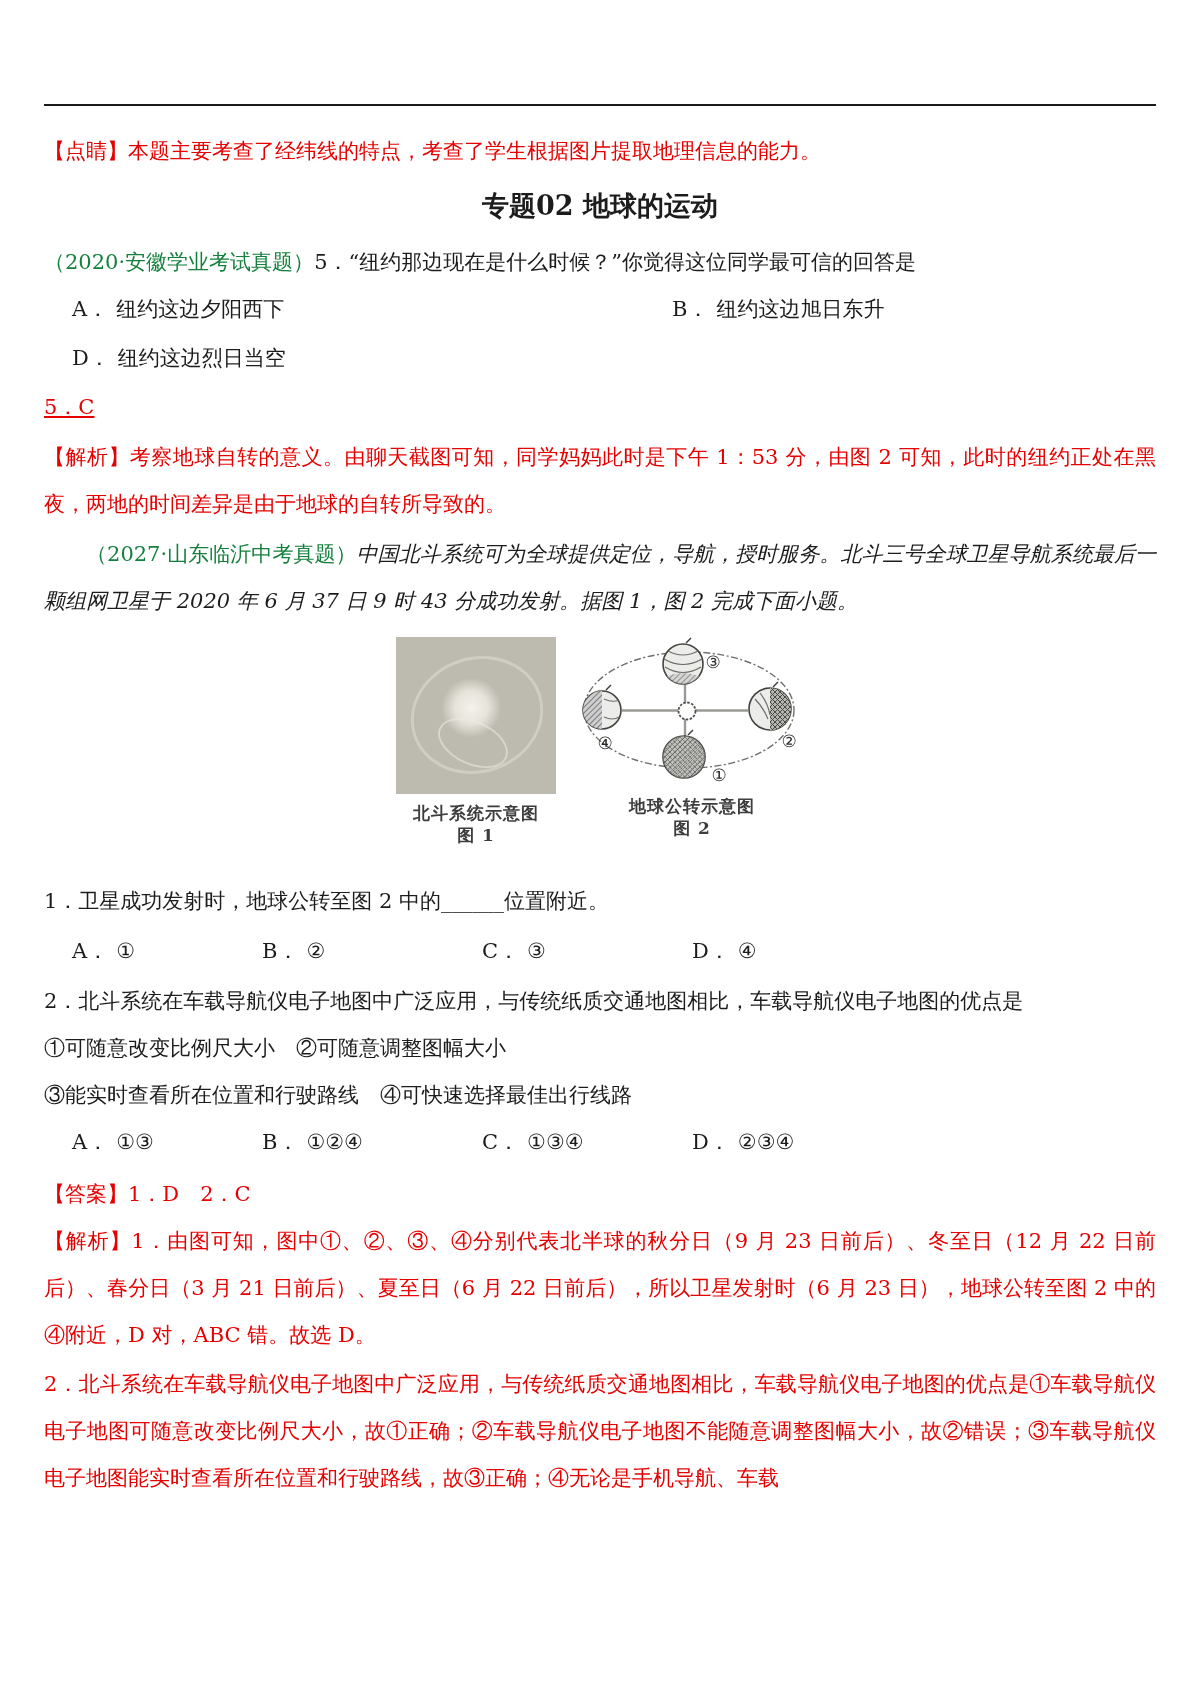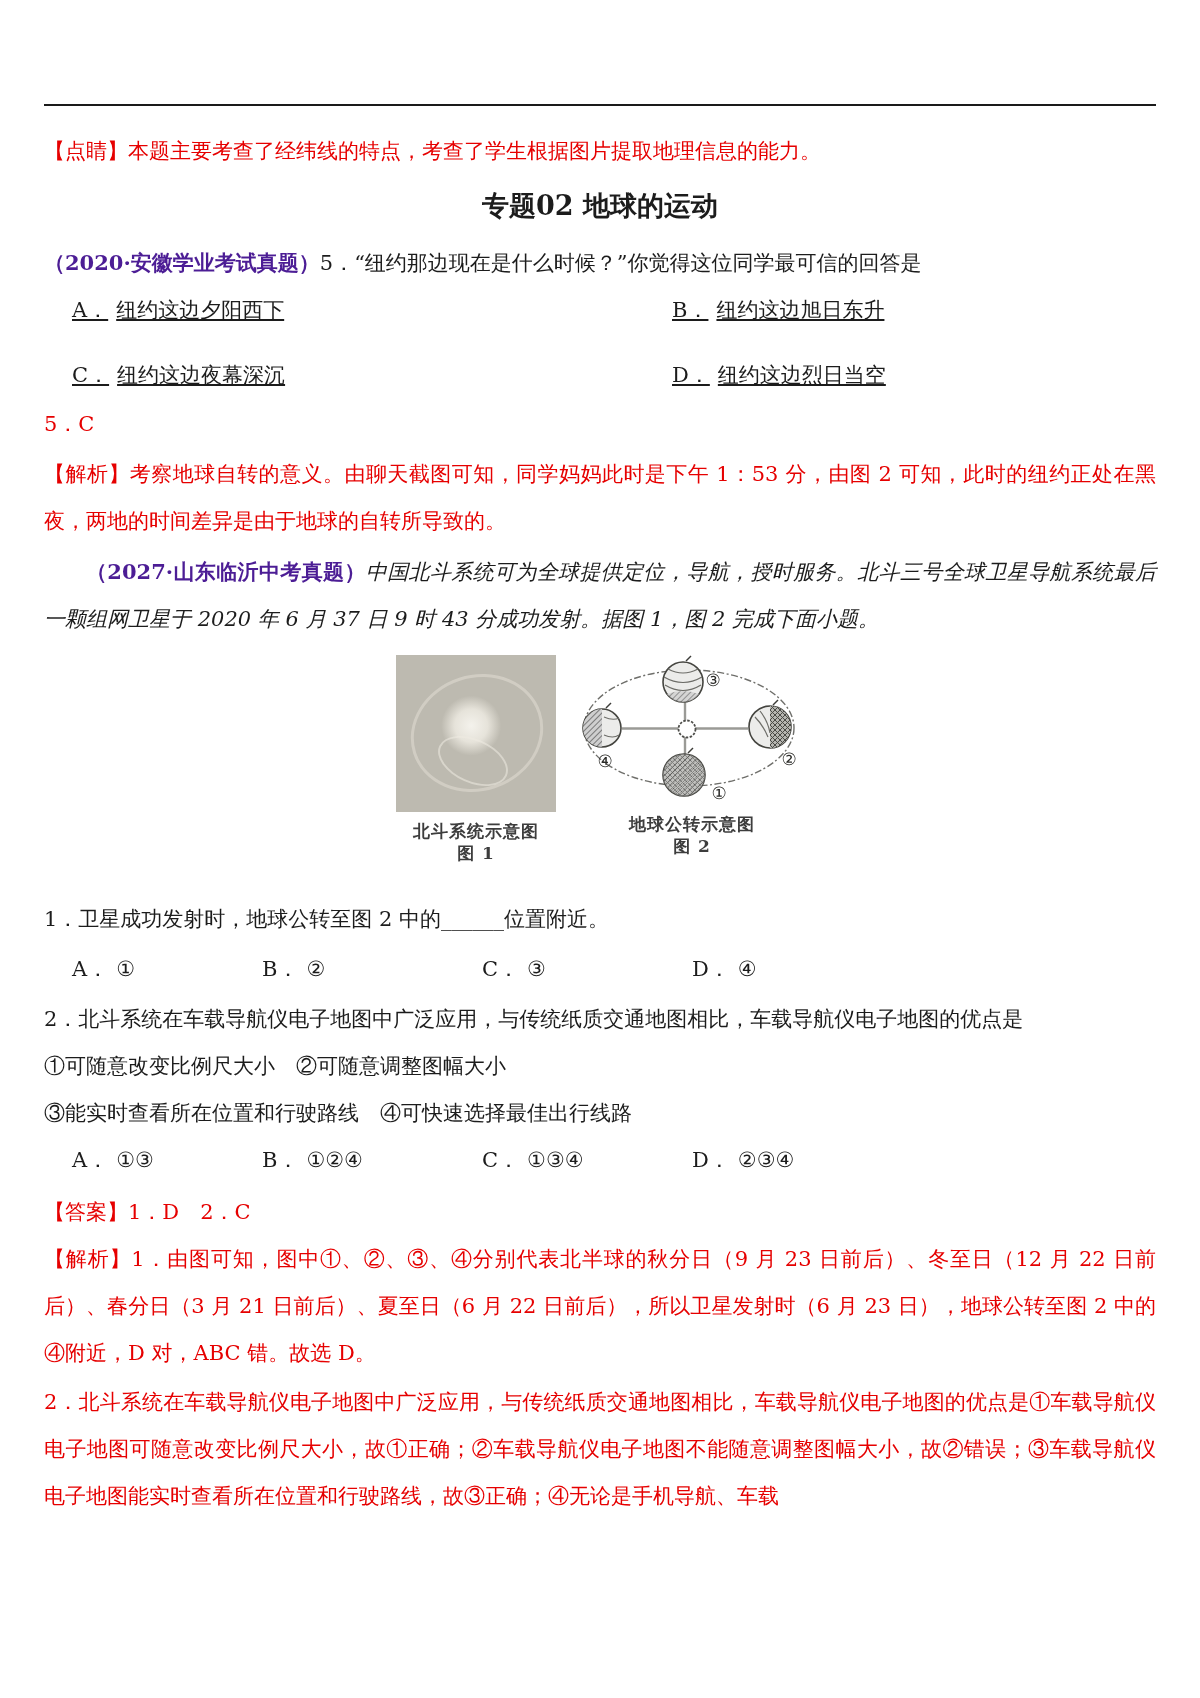--- a/index.html
+++ b/index.html
@@ -4,29 +4,29 @@
 <style>
   html,body{margin:0;padding:0;background:#ffffff;}
   body{
     width:1200px;height:1698px;overflow:hidden;
     font-family:"DejaVu Serif","Liberation Serif",serif;
     color:#1c1c1c;
   }
   .page{padding:0 44px;font-size:21px;line-height:47px;}
   .toprule{margin-top:104px;border-top:2px solid #1a1a1a;height:0;}
   .red{color:#e60000;}
-  .blue{color:#4c1d95;font-weight:bold;}
+  .blue{color:#15803d;font-weight:normal;}
   .para{margin:0;text-align:justify;}
   .p-dianjing{margin-top:22px;}
   .page-title{font-size:27px;font-weight:bold;text-align:center;line-height:46px;margin:8px 0 8px 0;}
   .p-q5stem{margin-top:10px;}
-  .opt-grid2{display:grid;grid-template-columns:600px 1fr;row-gap:18px;padding-left:28px;text-decoration:underline;}
+  .opt-grid2{display:grid;grid-template-columns:600px 1fr;row-gap:2px;padding-left:28px;}
   .opt-grid4{display:grid;grid-template-columns:190px 220px 210px 1fr;padding-left:28px;}
   .opt-label{margin-right:8px;}
-  .p-ans5{margin-top:2px;}
+  .p-ans5{margin-top:2px;text-decoration:underline;}
   .p-analysis5{margin-top:3px;}
   .p-intro{margin-top:3px;text-indent:2em;font-style:italic;}
   .p-intro .src{font-style:normal;}
   
   .figures{display:flex;justify-content:center;align-items:flex-start;gap:24px;margin-top:12px;}
   .figure{display:flex;flex-direction:column;align-items:center;}
   .figcap{font-size:17px;line-height:22px;font-weight:700;color:#3d3d3d;letter-spacing:1px;text-align:center;}
   .figcap.first{margin-top:8px;}
   .fig1-img{
     width:160px;height:157px;position:relative;overflow:hidden;
@@ -59,21 +59,20 @@
 
   <p class="para p-dianjing red"><span>【点睛】</span><span>本题主要考查了经纬线的特点，考查了学生根据图片提取地理信息的能力。</span></p>
 
   <h1 class="page-title">专题02 地球的运动</h1>
 
   <p class="para p-q5stem"><span class="blue">（2020·安徽学业考试真题）</span><span>5．“纽约那边现在是什么时候？”你觉得这位同学最可信的回答是</span></p>
 
   <div class="opt-grid2">
     <div><span class="opt-label">A．</span><span>纽约这边夕阳西下</span></div>
     <div><span class="opt-label">B．</span><span>纽约这边旭日东升</span></div>
-    <div><span class="opt-label">C．</span><span>纽约这边夜幕深沉</span></div>
     <div><span class="opt-label">D．</span><span>纽约这边烈日当空</span></div>
   </div>
 
   <p class="para p-ans5 red">5．C</p>
 
   <p class="para p-analysis5 red"><span>【解析】</span><span>考察地球自转的意义。由聊天截图可知，同学妈妈此时是下午 1：53 分，由图 2 可知，此时的纽约正处在黑夜，两地的时间差异是由于地球的自转所导致的。</span></p>
 
   <p class="para p-intro"><span class="blue src">（2027·山东临沂中考真题）</span><span>中国北斗系统可为全球提供定位，导航，授时服务。北斗三号全球卫星导航系统最后一颗组网卫星于 2020 年 6 月 37 日 9 时 43 分成功发射。据图 1，图 2 完成下面小题。</span></p>
 
   <div class="figures">

